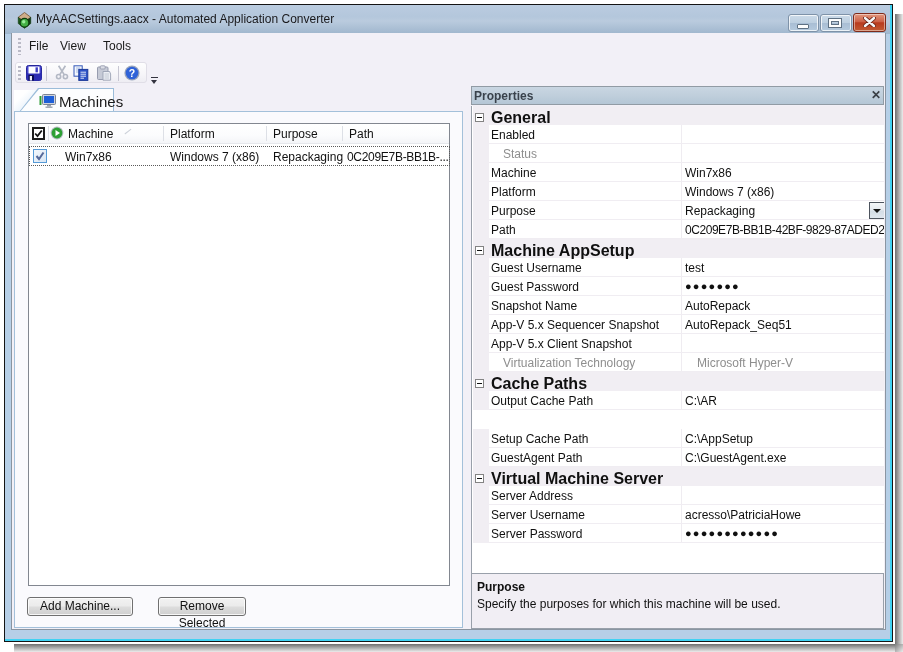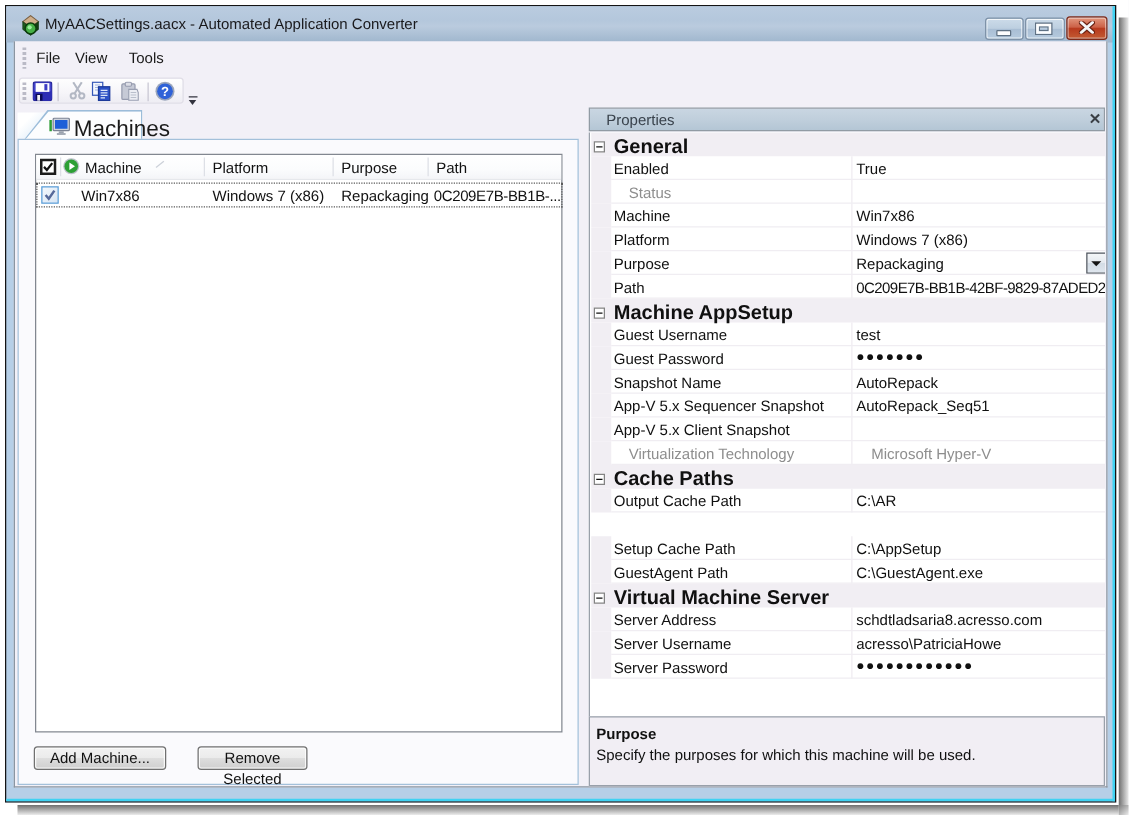--- a/index.html
+++ b/index.html
@@ -33,37 +33,37 @@
   #tbband{position:absolute;left:3px;top:29px;width:130px;height:19px;border:1px solid #e0dee7;border-radius:3px;
     background:linear-gradient(to bottom,#fefefe 0%,#f6f5f9 60%,#eeedf3 100%);}
   .tbsep{position:absolute;top:33px;width:1px;height:15px;background:#c7c6d2;}
   .ticon{position:absolute;width:16px;height:16px;}
   
   #tabpage{position:absolute;left:2px;top:78px;width:449px;height:517px;box-sizing:border-box;border:1px solid #a3c0da;background:#fafafd;}
   #tabouter{position:absolute;left:7px;top:55px;width:95px;height:24px;background:#9bbcd9;
     clip-path:polygon(0 100%,19px 0,100% 0,100% 100%);}
   #tabinner{position:absolute;left:8px;top:56px;width:93px;height:23px;background:#fcfdfe;
     clip-path:polygon(0 100%,19px 0,100% 0,100% 100%);}
-  #tabtext{position:absolute;left:47px;top:60px;font-size:18px;color:#1a1a1a;}
+  #tabtext{position:absolute;left:47px;top:60px;font-size:15px;color:#1a1a1a;}
   
   #lv{position:absolute;left:16px;top:90px;width:422px;height:463px;box-sizing:border-box;border:1px solid #828790;background:#ffffff;}
   #lvheader{position:absolute;left:0;top:0;width:100%;height:19px;background:linear-gradient(to bottom,#ffffff 0%,#fbfcfd 60%,#f4f5f8 100%);border-bottom:1px solid #e6e8ec;}
   .hsep{position:absolute;top:2px;width:1px;height:15px;background:#dde0e6;}
   .htext{position:absolute;top:3px;font-size:12px;color:#111;white-space:nowrap;}
   #lvrow{position:absolute;left:0px;top:22px;width:419px;height:18px;border:1px dotted #5a5a5a;}
   .rtext{position:absolute;top:3px;font-size:12px;color:#111;white-space:nowrap;}
   
   .pbtn{position:absolute;height:19px;box-sizing:border-box;border:1px solid #707070;border-radius:3px;
     background:linear-gradient(to bottom,#f2f2f2 0%,#ebebeb 48%,#dddddd 52%,#cfcfcf 100%);
     box-shadow:inset 0 0 0 1px rgba(255,255,255,.8);
     font-size:12px;color:#111;text-align:center;line-height:17px;}
   
   #propcap{position:absolute;left:459px;top:53px;width:413px;height:19px;box-sizing:border-box;border:1px solid #919ba4;
     background:linear-gradient(to bottom,#c9d6e2 0%,#c0cfdc 50%,#b4c6d5 100%);}
-  #propcap span{position:absolute;left:13px;top:2px;font-size:12px;color:#39424c;}
+  #propcap span{position:absolute;left:2px;top:2px;font-size:12px;color:#39424c;font-weight:bold;}
   #capx{position:absolute;right:2px;top:1px;font-size:12px;font-weight:bold;color:#3a3f45;}
   #grid{position:absolute;left:459px;top:73px;width:413px;height:467px;box-sizing:border-box;
     border-left:1px solid #99a0aa;background:#ffffff;overflow:hidden;}
   .grow{position:absolute;left:1px;width:412px;height:19px;}
   .gcat{background:#f1eef3;}
   .gcat .ctext{position:absolute;left:18px;top:3px;font-size:16px;font-weight:bold;color:#101010;white-space:nowrap;}
   .gstrip{position:absolute;left:0;top:0;width:16px;height:19px;background:#f1eef3;}
   .gname{position:absolute;left:18px;top:3px;font-size:12px;color:#101010;white-space:nowrap;}
   .gval{position:absolute;left:212px;top:3px;width:200px;font-size:12px;color:#101010;white-space:nowrap;overflow:hidden;}
   .gline{position:absolute;left:16px;bottom:0;width:396px;height:1px;background:#f0edf2;}
@@ -209,21 +209,20 @@
         </div>
       <div id="grid">
           <div class="grow gcat" style="top:0px">
             <div class="minusbox"></div>
             <div class="ctext">General</div>
           </div>
           <div class="grow" style="top:19px">
             <div class="gstrip"></div>
             <div class="vline"></div>
             <div class="gname">Enabled</div>
-            <div class="gval">True</div>
             <div class="gline"></div>
           </div>
           <div class="grow" style="top:38px">
             <div class="gstrip"></div>
             <div class="vline"></div>
             <div class="gname dis">Status</div>
             <div class="gval dis"></div>
             <div class="gline"></div>
           </div>
           <div class="grow" style="top:57px">
@@ -327,21 +326,20 @@
             <div class="gline"></div>
           </div>
           <div class="grow gcat" style="top:361px">
             <div class="minusbox"></div>
             <div class="ctext">Virtual Machine Server</div>
           </div>
           <div class="grow" style="top:380px">
             <div class="gstrip"></div>
             <div class="vline"></div>
             <div class="gname">Server Address</div>
-            <div class="gval">schdtladsaria8.acresso.com</div>
             <div class="gline"></div>
           </div>
           <div class="grow" style="top:399px">
             <div class="gstrip"></div>
             <div class="vline"></div>
             <div class="gname">Server Username</div>
             <div class="gval">acresso\PatriciaHowe</div>
             <div class="gline"></div>
           </div>
           <div class="grow" style="top:418px">

